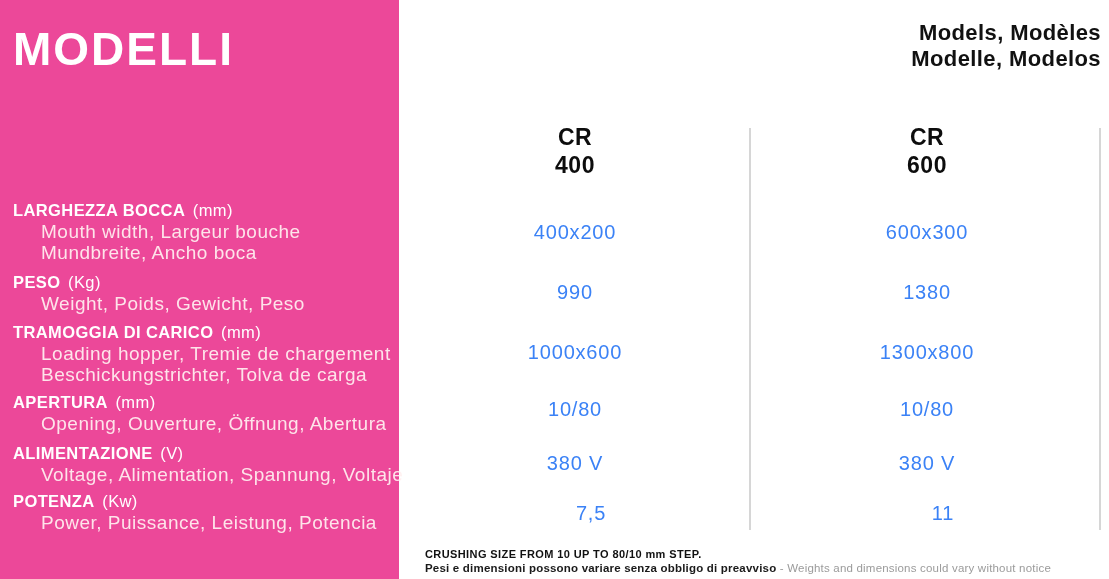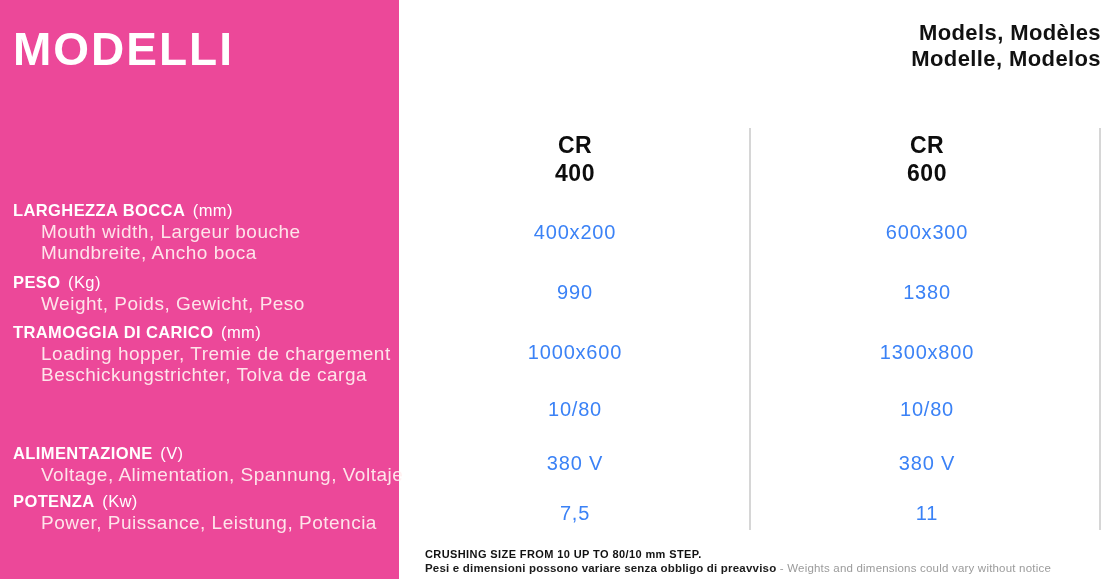--- a/index.html
+++ b/index.html
@@ -69,21 +69,20 @@
   .col-header {
     position: absolute;
     top: 123px;
     width: 350px;
     text-align: center;
     font-size: 23px;
     line-height: 28px;
     font-weight: 700;
     letter-spacing: 0.5px;
     color: #0d0d0d;
-    margin-top: 8px;
   }
   .col-header.c1 { left: 400px; }
   .col-header.c2 { left: 752px; }
 
   .v-divider {
     position: absolute;
     top: 128px;
     width: 2px;
     height: 402px;
     background: #d6d6d6;
@@ -102,21 +101,21 @@
     letter-spacing: 0.8px;
     color: #3b82f6;
   }
   .value-cell.c1 { left: 400px; }
   .value-cell.c2 { left: 752px; }
   .vr1 { top: 216px; }
   .vr2 { top: 276px; }
   .vr3 { top: 336px; }
   .vr4 { top: 393px; }
   .vr5 { top: 447px; }
-  .vr6 { top: 497px; }
+  .vr6 { top: 497px; margin-left: 16px; }
 
   
   .footer {
     position: absolute;
     left: 425px; top: 547px;
     line-height: 14px;
     white-space: nowrap;
   }
   .footer-line1 {
     font-size: 11px;
@@ -155,20 +154,27 @@
 
     <div class="spec-row row3">
       <div class="spec-title">
         <span class="spec-name">TRAMOGGIA DI CARICO</span>
         <span class="spec-unit">(mm)</span>
       </div>
       <div class="spec-trans">Loading hopper, Tremie de chargement</div>
       <div class="spec-trans">Beschickungstrichter, Tolva de carga</div>
     </div>
 
+    <div class="spec-row row4">
+      <div class="spec-title">
+        <span class="spec-name">APERTURA</span>
+        <span class="spec-unit">(mm)</span>
+      </div>
+      <div class="spec-trans">Opening, Ouverture, Öffnung, Abertura</div>
+    </div>
 
     <div class="spec-row row5">
       <div class="spec-title">
         <span class="spec-name">ALIMENTAZIONE</span>
         <span class="spec-unit">(V)</span>
       </div>
       <div class="spec-trans">Voltage,  Alimentation, Spannung, Voltaje</div>
     </div>
 
     <div class="spec-row row6">

